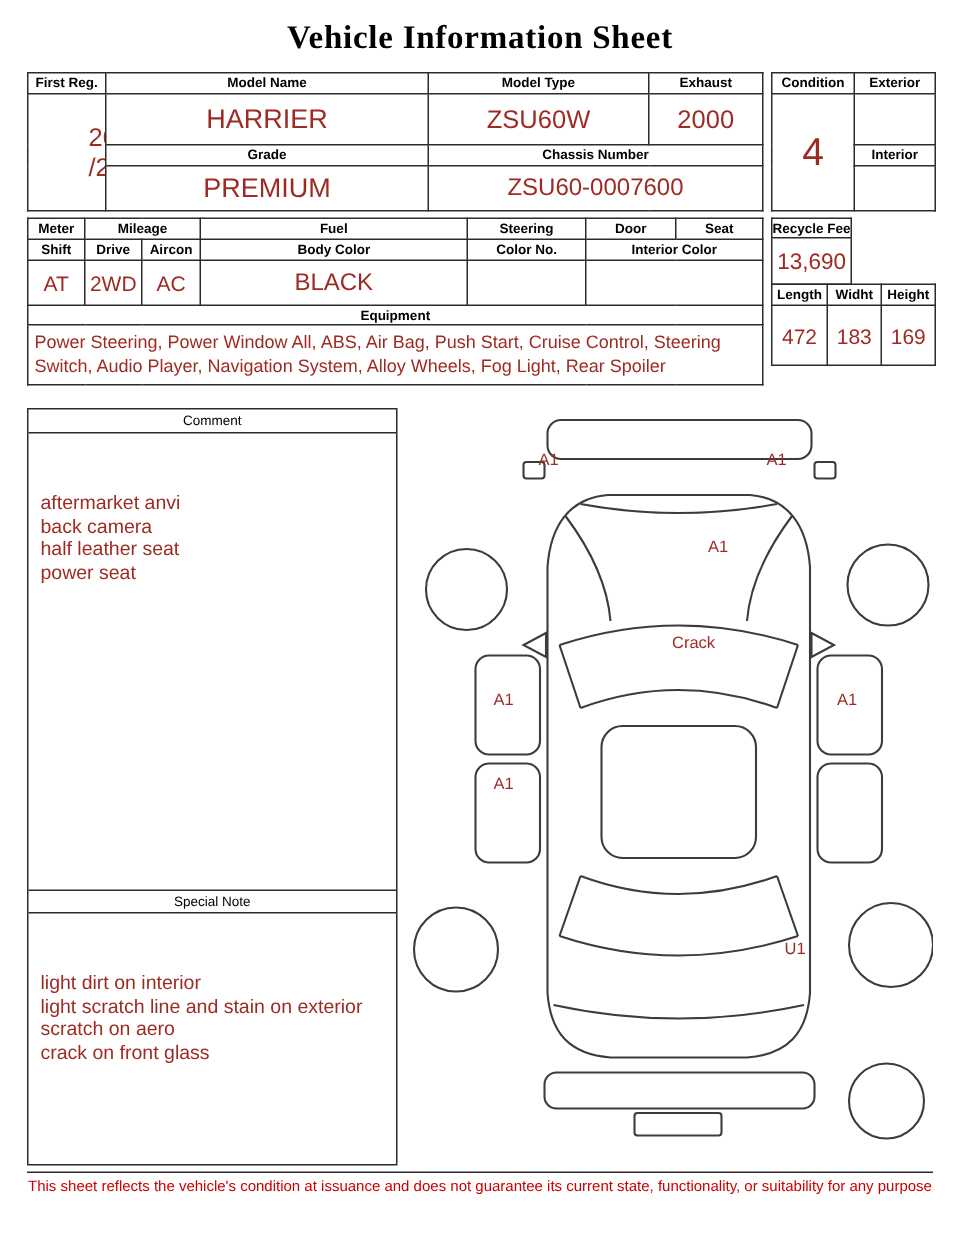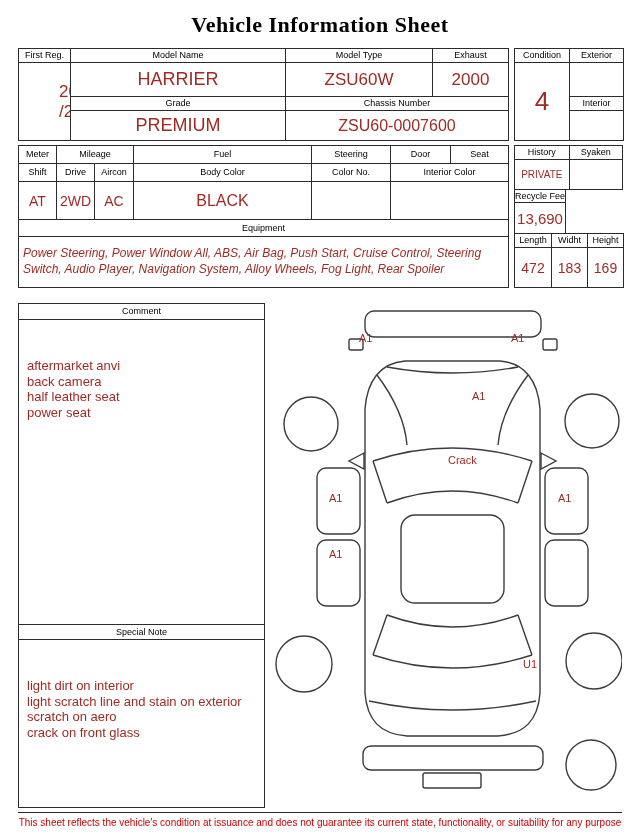--- a/index.html
+++ b/index.html
@@ -14,21 +14,21 @@
     background:#fff;font-family:"Liberation Sans",sans-serif;color:#000;
   }
   .title{
     margin:0;padding:12px 0 10px 0;text-align:center;
     font-family:"Liberation Serif",serif;font-size:22px;font-weight:700;letter-spacing:.5px;
   }
   .row{display:flex;gap:5px;}
   .row.mt4{margin-top:4px;}
   table{border-collapse:collapse;table-layout:fixed;}
   td{border:1px solid var(--border);text-align:center;vertical-align:middle;padding:0;overflow:hidden;}
-  .h{font-size:9px;height:14px;line-height:1;font-weight:400;color:#000;}
+  .h{font-size:9px;height:14px;line-height:1;font-weight:700;color:#000;}
   .v{color:var(--value-red);}
   .pre{white-space:pre-line;}
   .fs26{font-size:26px;} .fs18{font-size:18px;} .fs17{font-size:17px;}
   .fs16{font-size:16px;} .fs15{font-size:15px;} .fs14{font-size:14px;}
   .fs13{font-size:13px;} .fs12{font-size:12px;} .fs10{font-size:10px;}
   .left{text-align:left;padding-left:4px;}
   .stack > table{display:block;}
   .stack > table + table{margin-top:-1px;}
   .bottom{display:flex;margin-top:15px;height:505px;}
   .left-box{width:247px;border:1px solid var(--border);display:flex;flex-direction:column;background:#fff;gap:32px;}
@@ -138,42 +138,26 @@
         <td class="v fs14">2WD</td>
         <td class="v fs14">AC</td>
         <td class="v fs16">BLACK</td>
         <td class="v fs14"></td>
         <td class="v fs14" colspan="2"></td>
       </tr>
       <tr>
         <td class="h" style="height:13px" colspan="7">Equipment</td>
       </tr>
       <tr>
-        <td class="v fs12 left" style="height:40px;line-height:1.3;padding:2px 4px;text-align:left;font-style:italic;" colspan="7">Power Steering, Power Window  All, ABS, Air Bag, Push Start, Cruise Control, Steering Switch, Audio Player, Navigation System, Alloy Wheels, Fog Light, Rear Spoiler</td>
+        <td class="v fs12 left" style="height:40px;line-height:1.3;padding:2px 4px;text-align:left;" colspan="7">Power Steering, Power Window  All, ABS, Air Bag, Push Start, Cruise Control, Steering Switch, Audio Player, Navigation System, Alloy Wheels, Fog Light, Rear Spoiler</td>
       </tr>
     </tbody>
       </table>
 
     <div class="stack" style="width:109px">
-      <table style="width:109px">
-        <colgroup>
-            <col style="width:55px">
-            <col style="width:54px">
-          </colgroup>
-        <tbody>
-            <tr>
-          <td class="h">History</td>
-          <td class="h">Syaken</td>
-        </tr>
-        <tr>
-          <td class="v fs10" style="height:30px">PRIVATE</td>
-          <td class="v fs10"></td>
-        </tr>
-      </tbody>
-        </table>
       <table style="width:109px">
         <tbody>
             <tr>
           <td class="h" style="height:13px">Recycle Fee</td>
         </tr>
         <tr>
           <td class="v fs15" style="height:31px">13,690</td>
         </tr>
       </tbody>
         </table>

